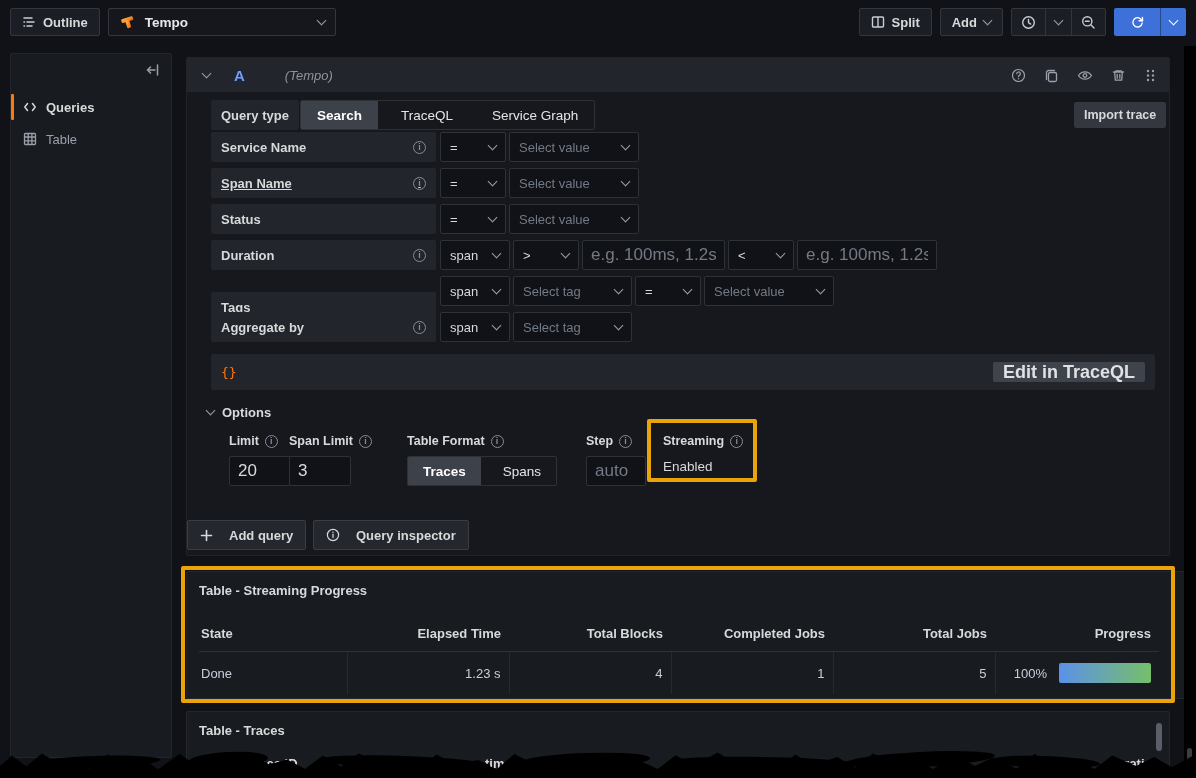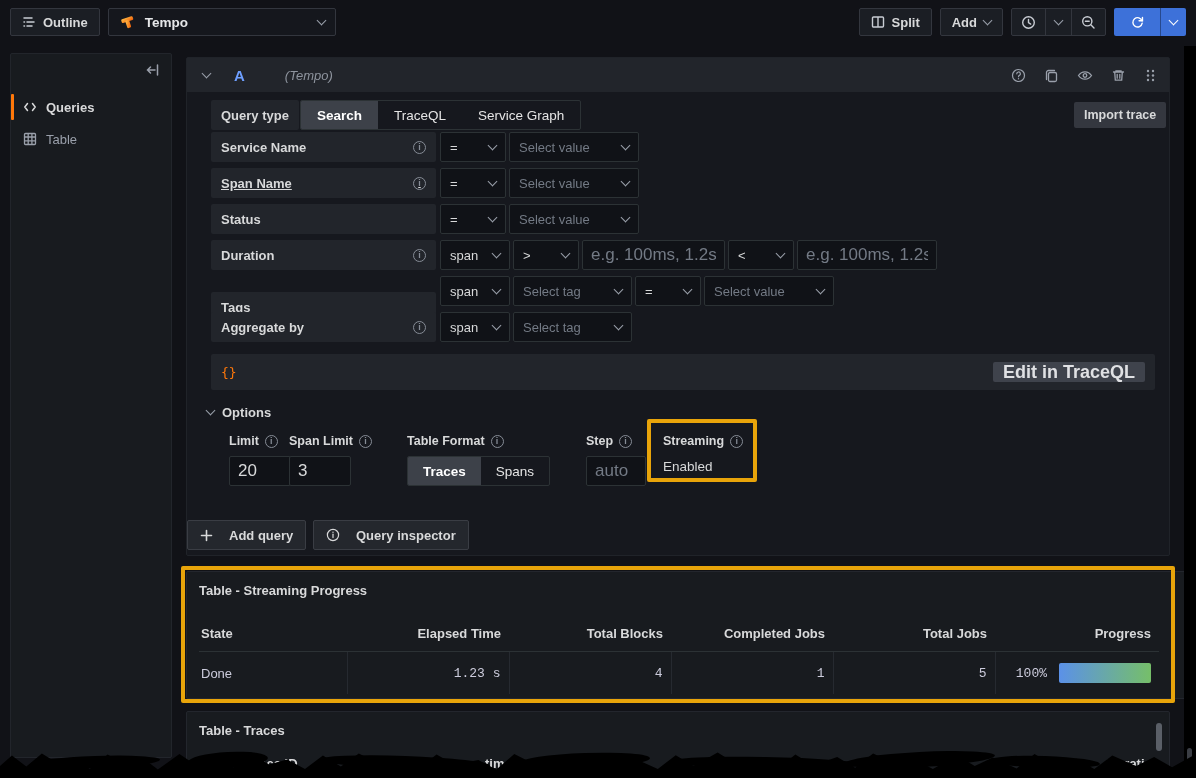--- a/index.html
+++ b/index.html
@@ -45,21 +45,21 @@
   .flabel .info { margin-left:auto; }
   .info { width:13px; height:13px; min-width:13px; border:1.2px solid #868c96; border-radius:50%; display:inline-flex; align-items:center; justify-content:center; color:#868c96; font-size:9px; cursor:pointer; }
   .info::after { content:"i"; line-height:1; }
 
   .chip { position:absolute; height:30px; display:flex; align-items:center; gap:7px; padding:0 9px; background:#101217; border:1px solid #2c3235; border-radius:2px; color:#d8d9da; font-size:13px; cursor:pointer; }
   .chip .chev { margin-left:auto; }
   .chip.ph > span:first-child { color:#737a85; }
   .tinput { position:absolute; height:30px; background:#101217; border:1px solid #2c3235; border-radius:2px; color:#d8d9da; font-size:17px; padding:0 8px; font-family:inherit; }
   .tinput::placeholder { color:#737a85; }
 
-  .tabs { display:inline-flex; border:1px solid #2c3235; border-radius:2px; background:#16181e; height:30px; overflow:hidden; }
+  .tabs { display:inline-flex; border:1px solid #2c3235; border-radius:2px; background:#16181e; height:30px; overflow:hidden;gap:7px; }
   .tab { display:flex; align-items:center; padding:0 16px; color:#e5e5e5; font-size:13.5px; cursor:pointer; }
   .tab.active { background:#3d4149; color:#fff; font-weight:700; }
 
   .import-btn { position:absolute; left:887px; top:44px; height:26px; display:flex; align-items:center; padding:8px 10px; background:#34373f; border-radius:2px; color:#d8d9da; font-size:12.5px; font-weight:700; cursor:pointer; }
 
   .traceql-bar { position:absolute; left:24px; top:296px; width:944px; height:36px; background:#22252b; border-radius:2px; display:flex; align-items:center; padding:0 10px; }
   .traceql-code { font-family:"DejaVu Sans Mono", monospace; font-size:13px; color:#FF780A; }
   .edit-traceql { margin-left:auto; height:20px; display:flex; align-items:center; padding:0 10px; background:#3f434c; border-radius:2px; color:#e0e1e4; font-size:18px; font-weight:700; cursor:pointer; }
 
   .opt-head { position:absolute; left:20px; top:347px; display:flex; align-items:center; gap:8px; color:#d8d9da; font-size:13px; font-weight:700; cursor:pointer; }
@@ -68,21 +68,21 @@
 
   .action-btn { position:absolute; top:462px; height:30px; display:flex; align-items:center; gap:16px; padding:0 12px; background:#24272d; border:1px solid #3a3d44; border-radius:2px; color:#d8d9da; font-size:13px; font-weight:700; cursor:pointer; }
 
   
   .panel { position:absolute; background:#181b1f; border:1px solid #23262d; border-radius:2px; }
   .panel-title { position:absolute; left:12px; top:11px; font-size:13px; font-weight:700; color:#d8d9da; }
   .ptable { position:absolute; left:12px; top:48px; width:960px; border-collapse:collapse; table-layout:fixed; font-size:13px; color:#ccccdc; }
   .ptable th { font-weight:700; color:#d8d9da; text-align:right; padding:6px 8px 10px 2px; }
   .ptable th:first-child { text-align:left; padding-left:2px; }
   .ptable td { text-align:right; padding:11px 8px; border-top:1px solid #2c3235; }
-  .ptable td + td { border-left:1px solid #262a30;font-family:Liberation Mono, monospace; }
+  .ptable td + td { border-left:1px solid #262a30; }
   .ptable td:first-child { text-align:left; padding-left:2px; }
   .prog-cell { display:flex; align-items:center; justify-content:flex-end; gap:12px; }
   .prog-bar { width:92px; height:20px; border-radius:2px; background:linear-gradient(90deg,#5B91E8,#76BF69); }
 
   .partial-head { position:absolute; font-size:13px; font-weight:700; color:#d8d9da; }
 
   
   .annotate { position:absolute; border:4px solid #E8A40A; border-radius:2px; pointer-events:none; z-index:40; }
 
   

